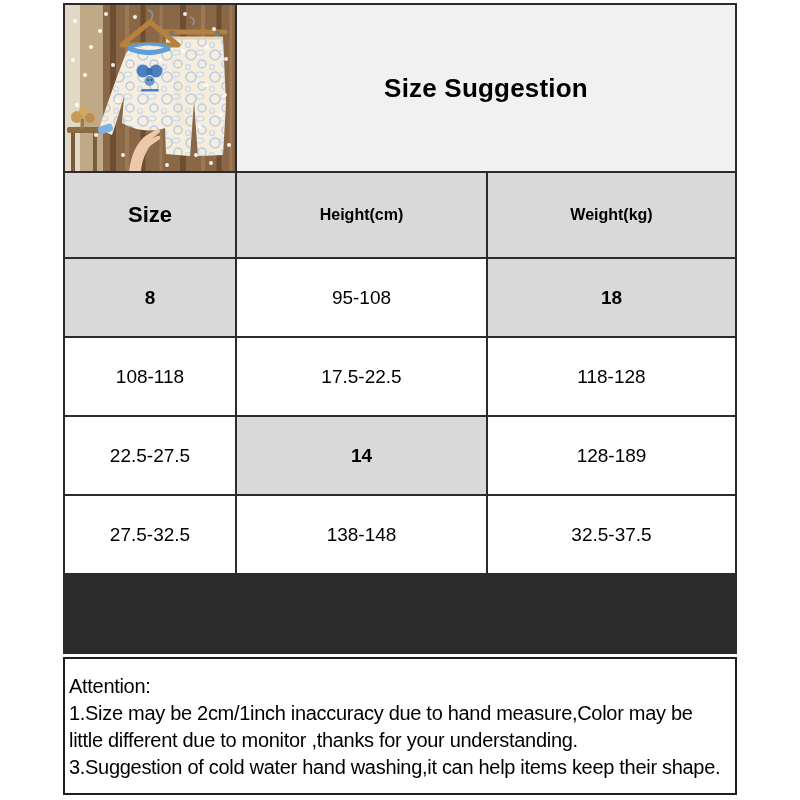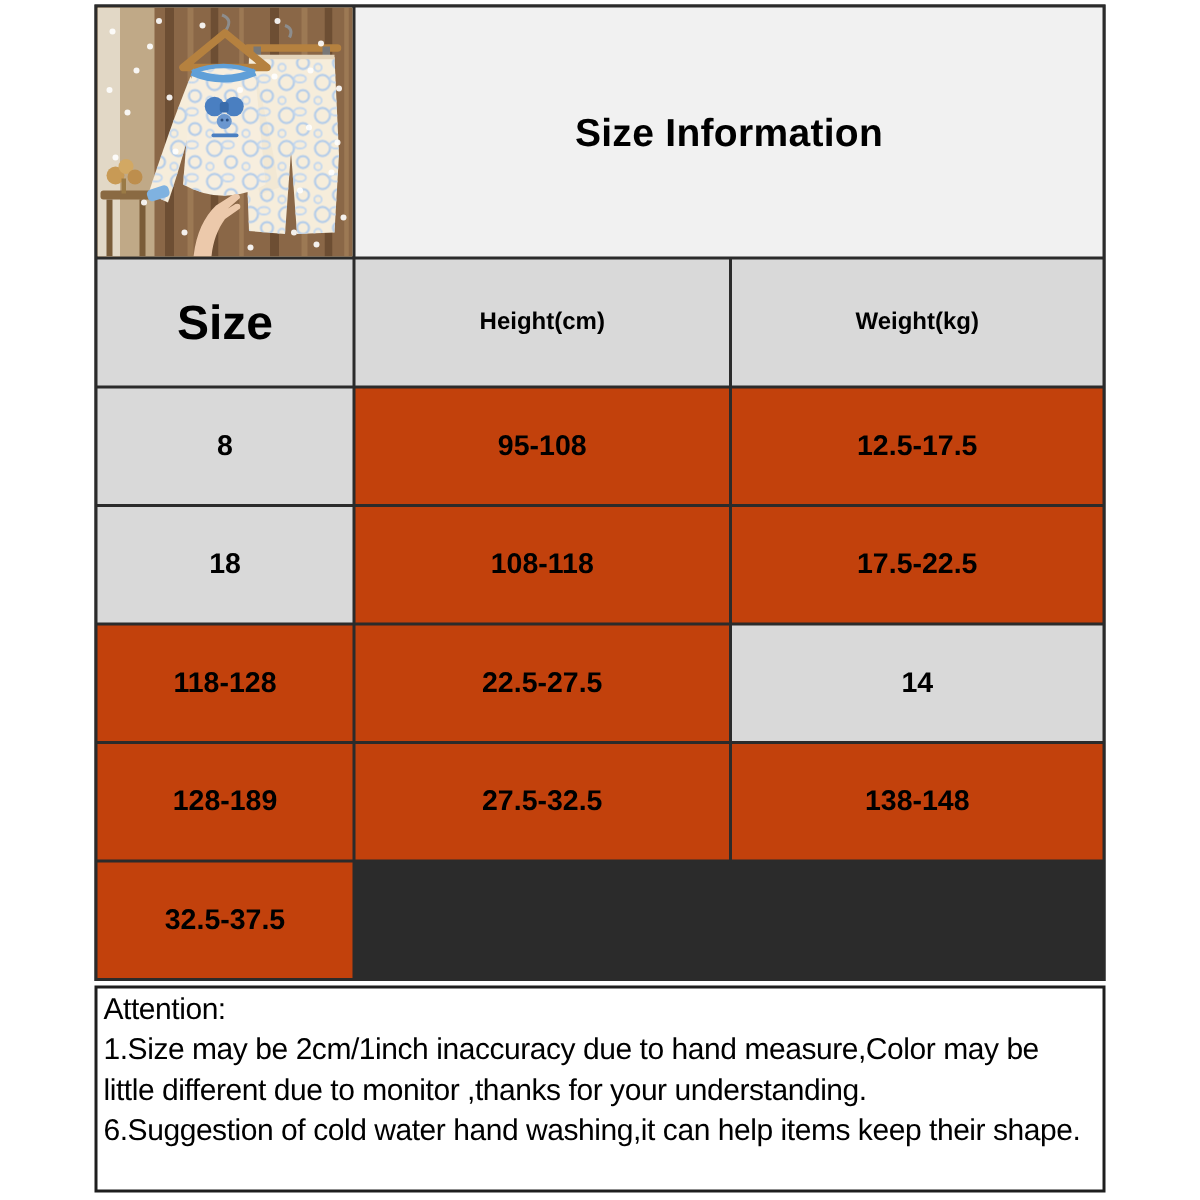--- a/index.html
+++ b/index.html
@@ -38,32 +38,32 @@
   }
   .photo-cell svg { display: block; width: 100%; height: 100%; }
   .title-cell {
     grid-column: 2 / 4; grid-row: 1 / 2;
     background: #f1f1f1;
     font-size: 26px;
     font-weight: bold;
     letter-spacing: 0.2px;
   }
   .head-cell { background: #d9d9d9; font-weight: bold; font-size: 16px; }
-  .head-size { font-size: 32px; }
+  .head-size { font-size: 22px; }
   .size-cell { background: #d9d9d9; font-weight: bold; font-size: 19px; }
-  .data-cell { background: #c2410c; font-weight: bold; font-size: 19px; }
+  .data-cell { background: #ffffff; font-weight: normal; font-size: 19px; }
 
   
   .attention-box {
     position: absolute;
     left: 63px; top: 657px;
     width: 674px; height: 138px;
     background: #ffffff;
     border: 2px solid #1e1e1e;
-    padding: 1px 4px;
+    padding: 14px 4px;
     font-size: 20px;
     line-height: 27px;
     letter-spacing: -0.3px;
   }
 </style>
 </head>
 <body>
 
 <div class="canvas">
 
@@ -156,45 +156,44 @@
             <circle cx="8" cy="55" r="2"></circle>
             <circle cx="35" cy="26" r="2"></circle>
           <circle cx="95" cy="55" r="2"></circle>
             <circle cx="135" cy="122" r="2"></circle>
             <circle cx="160" cy="90" r="2"></circle>
           <circle cx="52" cy="96" r="2"></circle>
             <circle cx="146" cy="158" r="2"></circle>
         </g>
       </svg>
     </div>
-    <div class="cell title-cell">Size Information</div>
+    <div class="cell title-cell">Size Suggestion</div>
 
     <div class="cell head-cell head-size">Size</div>
     <div class="cell head-cell">Height(cm)</div>
     <div class="cell head-cell">Weight(kg)</div>
 
     <div class="cell size-cell">8</div>
     <div class="cell data-cell">95-108</div>
-    <div class="cell data-cell">12.5-17.5</div>
 
     <div class="cell size-cell">18</div>
     <div class="cell data-cell">108-118</div>
     <div class="cell data-cell">17.5-22.5</div>
 
     <div class="cell data-cell">118-128</div>
     <div class="cell data-cell">22.5-27.5</div>
 
     <div class="cell size-cell">14</div>
     <div class="cell data-cell">128-189</div>
     <div class="cell data-cell">27.5-32.5</div>
 
     <div class="cell data-cell">138-148</div>
     <div class="cell data-cell">32.5-37.5</div>
 
   </div>
 
   <div class="attention-box">
     <div>Attention:</div>
     <div>1.Size may be 2cm/1inch inaccuracy due to hand measure,Color may be little different due to monitor ,thanks for your understanding.</div>
-    <div>6.Suggestion of cold water hand washing,it can help items keep their shape.</div>
+    <div>3.Suggestion of cold water hand washing,it can help items keep their shape.</div>
   </div>
 
 </div>
 
 </body></html>

